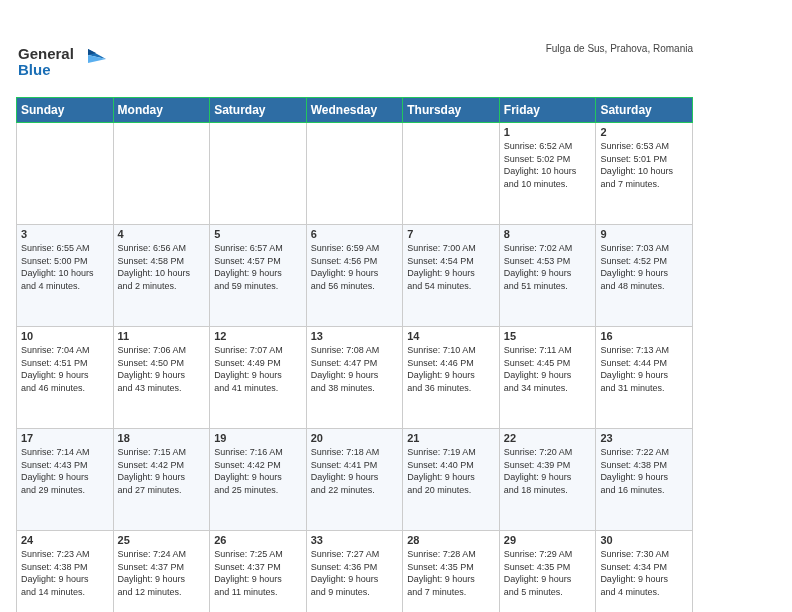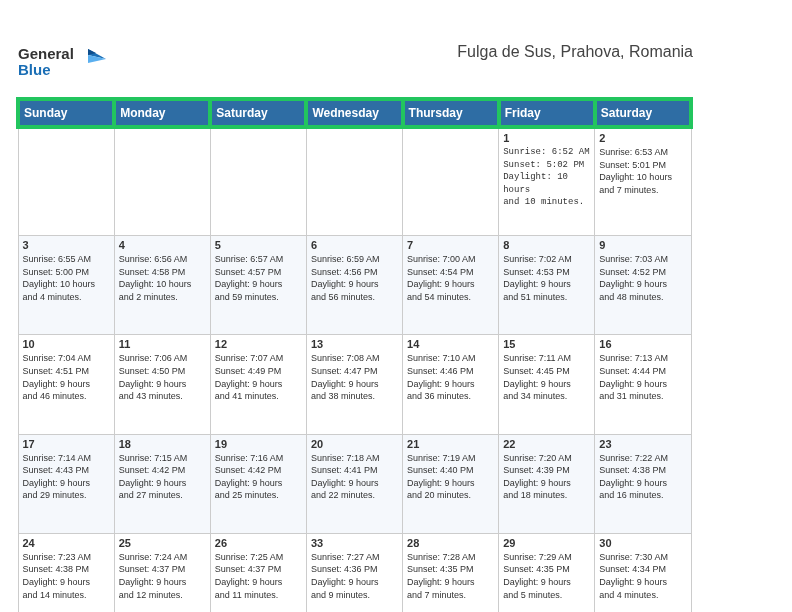--- a/index.html
+++ b/index.html
@@ -32,39 +32,39 @@
     .title-area {
       text-align: right;
     }
     .month-title {
       font-size: 32px;
       font-weight: normal;
       color: #222;
       line-height: 1.1;
     }
     .location {
-      font-size: 16px;
+      font-size: 10px;
       color: #444;
       margin-top: 2px;
     }
     .calendar {
       flex: 1;
       border: 1px solid #ccc;
       border-collapse: collapse;
       width: 100%;
       table-layout: fixed;
     }
     .calendar th {
       background: #2e6da4;
       color: #fff;
       font-size: 12px;
       font-weight: bold;
       padding: 5px 4px;
       text-align: left;
-      border: 4px solid #22c55e;
+      border: 1px solid #22c55e;
     }
     .calendar td {
       border: 1px solid #ccc;
       vertical-align: top;
       padding: 3px 4px;
       font-size: 9.5px;
       color: #333;
       background: #fff;
       height: 78px;
     }
@@ -122,21 +122,21 @@
     </thead>
     <tbody id="calendar-body">
     <tr>
           <td class="empty-cell"></td>
           <td class="empty-cell"></td>
           <td class="empty-cell"></td>
           <td class="empty-cell"></td>
           <td class="empty-cell"></td>
           <td>
             <span class="day-num">1</span>
-            <div class="day-info" style="white-space: pre-line; font-family: Liberation Mono, monospace;">Sunrise: 6:52 AM
+            <div class="day-info" style="white-space: pre-line;">Sunrise: 6:52 AM
 Sunset: 5:02 PM
 Daylight: 10 hours
 and 10 minutes.</div>
           </td>
           <td>
             <span class="day-num">2</span>
             <div class="day-info" style="white-space: pre-line;">Sunrise: 6:53 AM
 Sunset: 5:01 PM
 Daylight: 10 hours
 and 7 minutes.</div>

